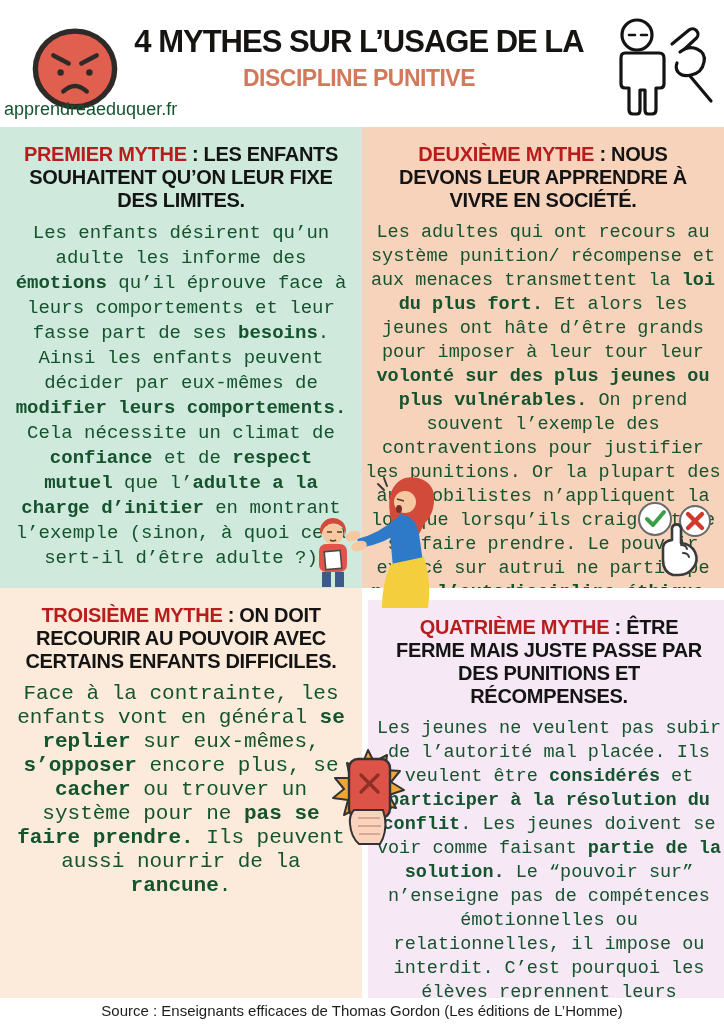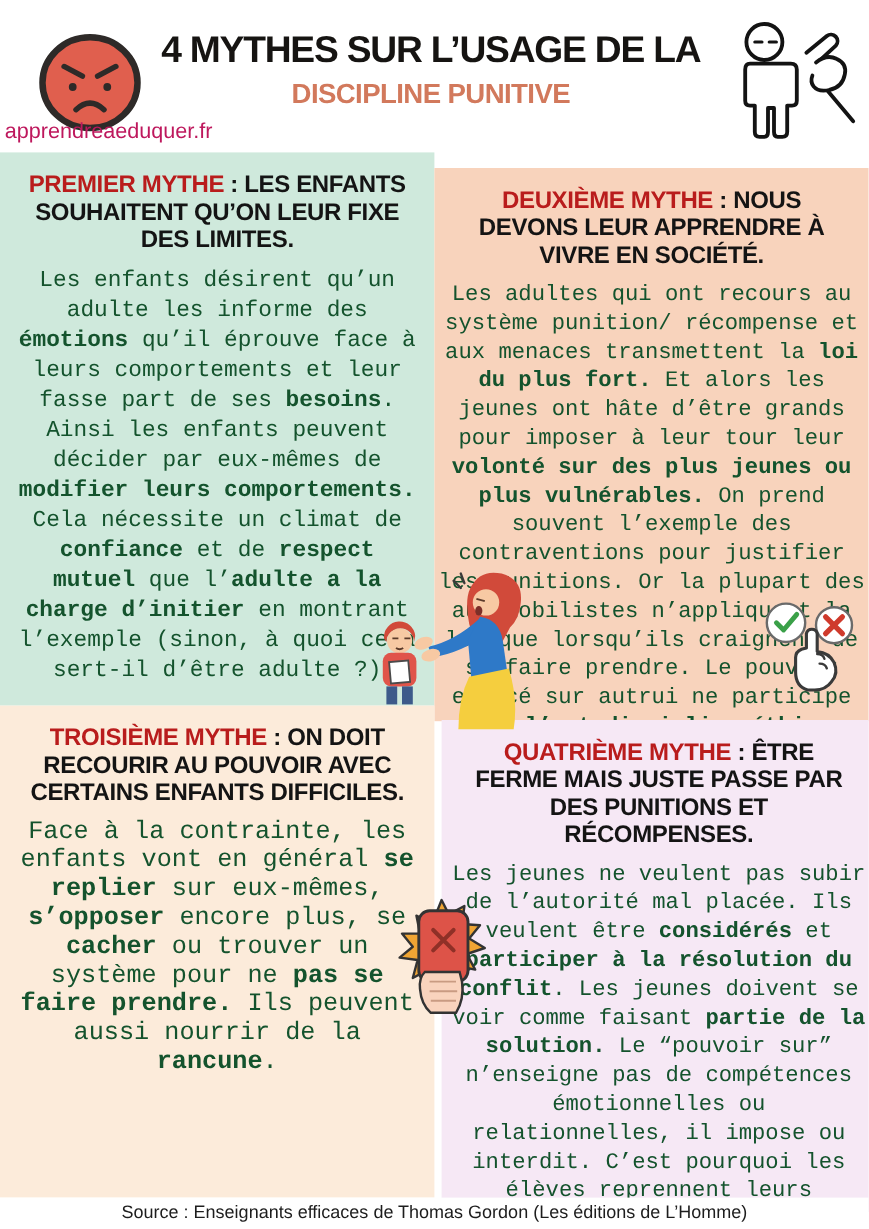--- a/index.html
+++ b/index.html
@@ -8,25 +8,25 @@
     background:#ffffff;color:#1d1d1d;
     font-family:"Liberation Sans","DejaVu Sans",sans-serif;
   }
   
   .header{position:absolute;left:0;top:0;width:708px;height:127px;background:#ffffff;}
   .angry-badge{position:absolute;left:30px;top:22px;width:90px;height:92px;}
   .person-badge{position:absolute;left:606px;top:12px;width:112px;height:110px;}
   .titles{position:absolute;left:122px;right:112px;top:24px;text-align:center;}
   .title1{font-size:31px;font-weight:bold;letter-spacing:-1px;color:#161412;line-height:36px;font-stretch:condensed;}
   .title2{font-size:23px;font-weight:bold;letter-spacing:-0.5px;color:#d2795c;line-height:36px;font-stretch:condensed;}
-  .site{position:absolute;left:4px;top:99px;font-size:18px;color:#be185d;}
+  .site{position:absolute;left:4px;top:99px;font-size:18px;color:#14532d;}
   
   .quad{position:absolute;box-sizing:border-box;text-align:center;overflow:hidden;}
   .q1{left:0;top:127px;width:362px;height:461px;background:#cfe9dc;}
-  .q2{left:362px;top:140px;width:362px;height:461px;background:#f8d3bc;}
+  .q2{left:362px;top:127px;width:362px;height:461px;background:#f8d3bc;}
   .q3{left:0;top:588px;width:362px;height:410px;background:#fcebda;}
   .q4{left:368px;top:588px;width:362px;height:410px;background:#f6e8f5;margin-top:12px;}
   .quad h2{margin:16px 22px 9px;font-size:20px;line-height:23px;font-weight:bold;
            letter-spacing:-0.3px;color:#141414;font-stretch:condensed;}
   .quad h2 .accent{color:#b91c1c;}
   .quad p{margin:0 10px 10px;font-size:19px;line-height:25px;color:#14532d;font-family:Liberation Mono, monospace;}
   .q2 p{margin:0 2px 8px;font-size:18.5px;line-height:24px;}
   .q3 p{font-size:21px;line-height:24px;margin:0 6px 4px;}
   .q4 p{font-size:18.5px;line-height:24px;margin:0 4px 8px;}
   .b{font-weight:bold;}

